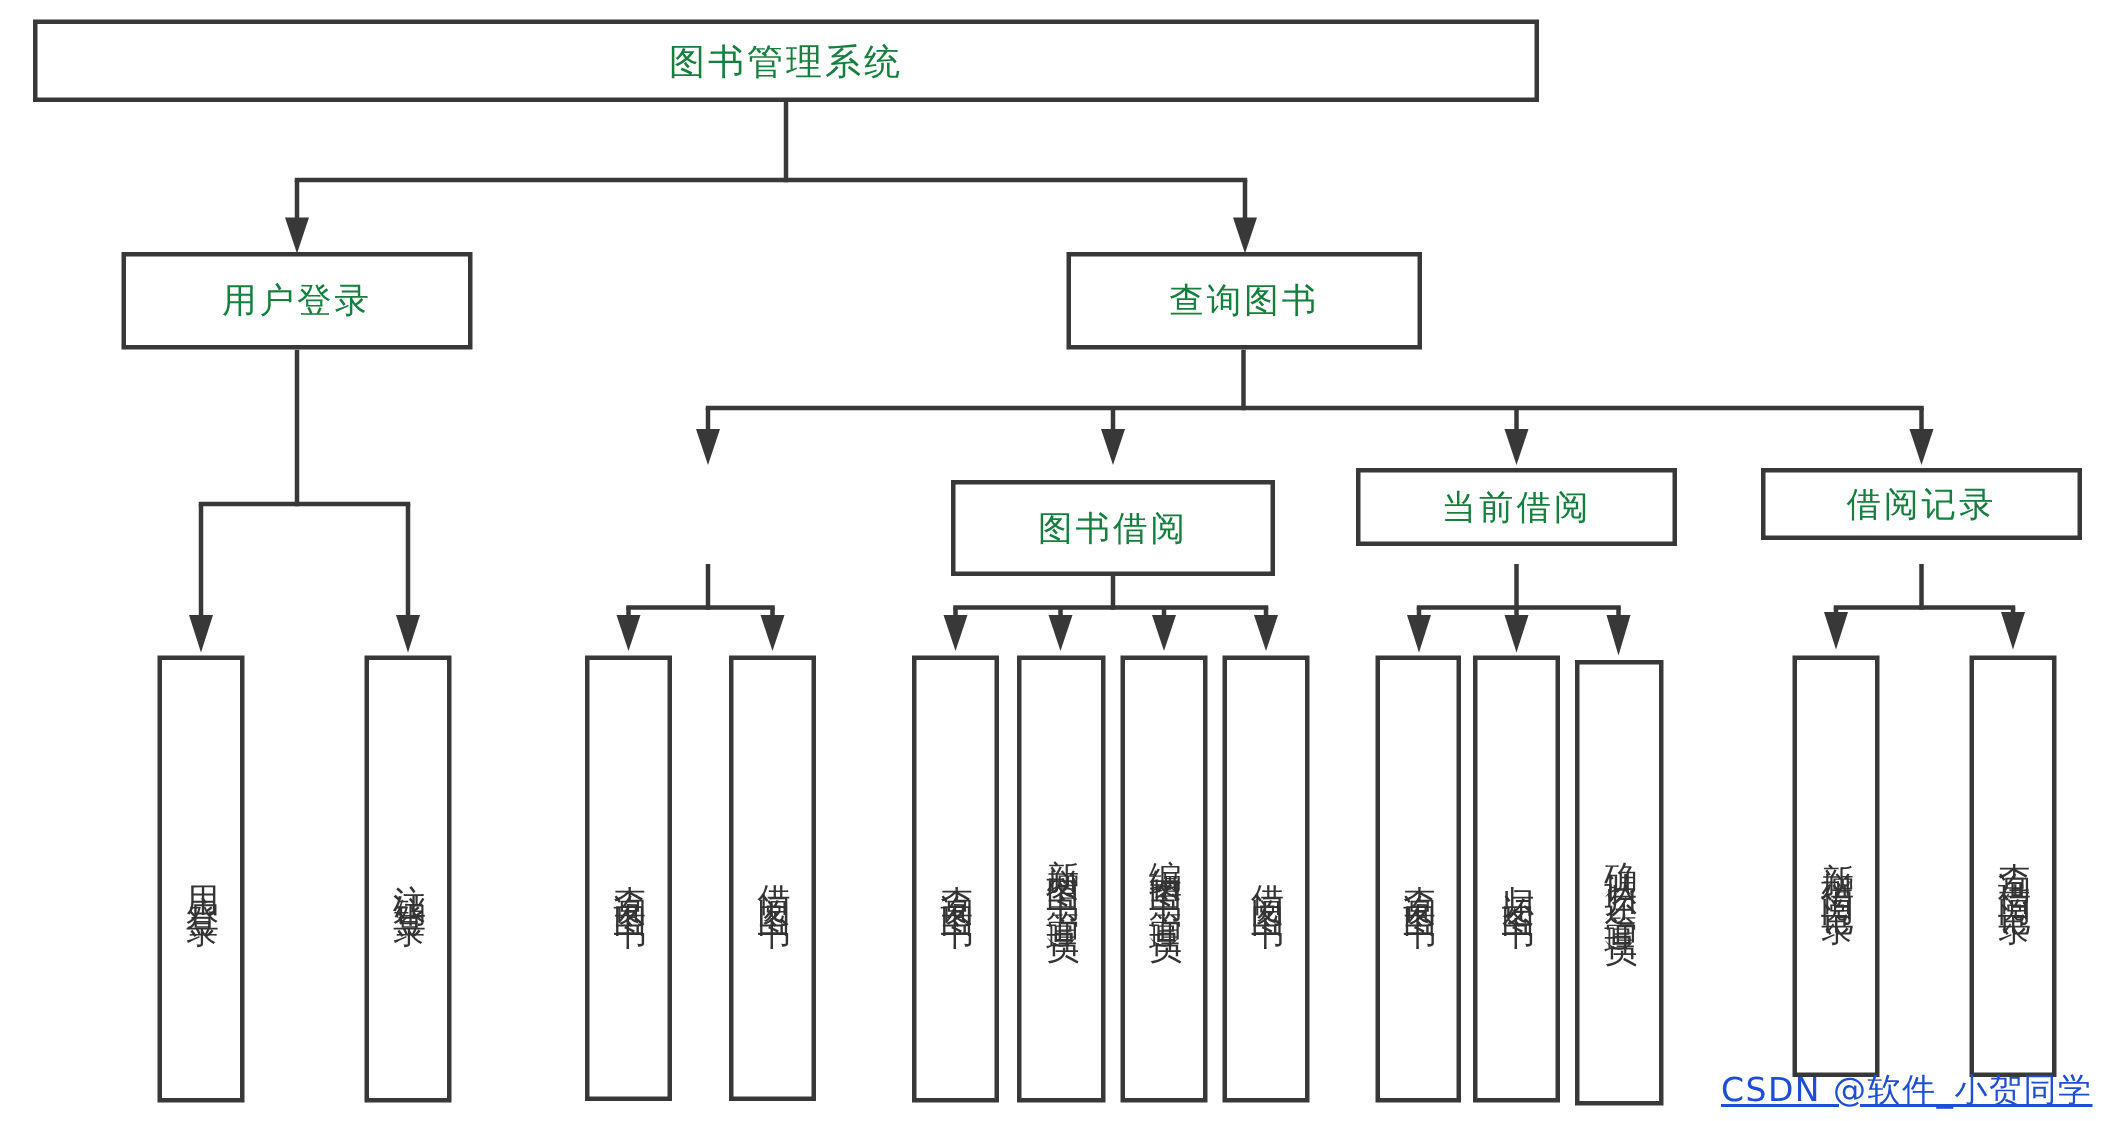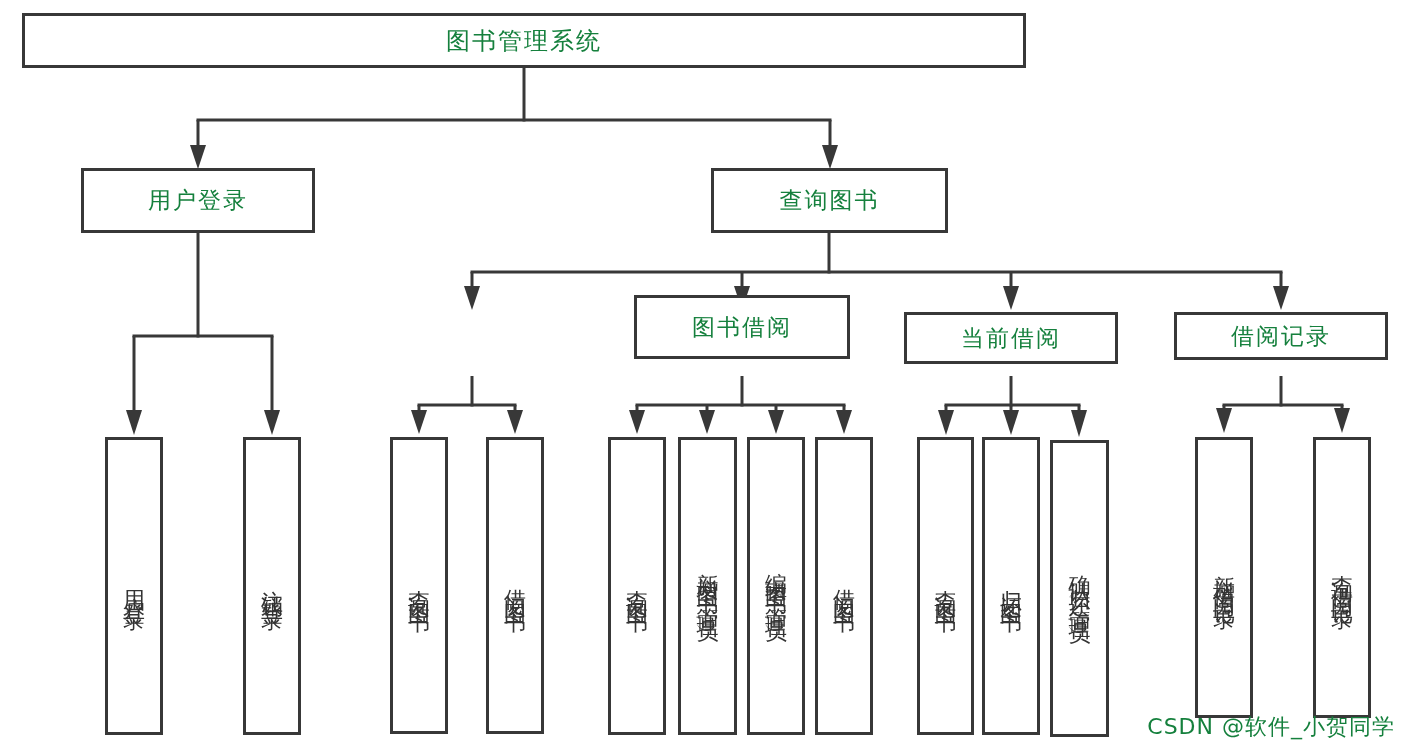--- a/index.html
+++ b/index.html
@@ -15,21 +15,21 @@
     display:flex;align-items:center;justify-content:center;
   }
   .box.h .lbl{font-size:23px;letter-spacing:2px;white-space:nowrap;color:#15803d;}
   .box.root .lbl{font-size:24px;}
   .box.v .lbl{
     writing-mode:vertical-rl;text-orientation:mixed;
     font-size:22px;line-height:1;letter-spacing:7px;color:#333;
   }
   .watermark{
     position:absolute;top:712px;right:10px;font-size:22px;letter-spacing:1px;
-    color:#15803d;white-space:nowrap;
+    color:#1d4ed8;white-space:nowrap;text-decoration:underline;
   }
 </style>
 </head>
 <body>
 
 <div class="canvas">
 
   <svg class="wires" viewBox="0 0 1405 747">
     <g>
       <line x1="524" y1="68" x2="524" y2="121.5"></line>
@@ -109,21 +109,21 @@
     <span class="lbl">图书管理系统</span>
   </div>
 
   <div class="box h" style="left:81px;top:168px;width:234px;height:65px">
     <span class="lbl">用户登录</span>
   </div>
   <div class="box h" style="left:711px;top:168px;width:237px;height:65px">
     <span class="lbl">查询图书</span>
   </div>
 
-  <div class="box h" style="left:634px;top:295px;width:216px;height:64px">
+  <div class="box h" style="left:634px;top:320px;width:216px;height:64px">
     <span class="lbl">图书借阅</span>
   </div>
   <div class="box h" style="left:904px;top:312px;width:214px;height:52px">
     <span class="lbl">当前借阅</span>
   </div>
   <div class="box h" style="left:1174px;top:312px;width:214px;height:48px">
     <span class="lbl">借阅记录</span>
   </div>
 
   <div class="box v" style="left:105px;top:437px;width:58px;height:298px">

